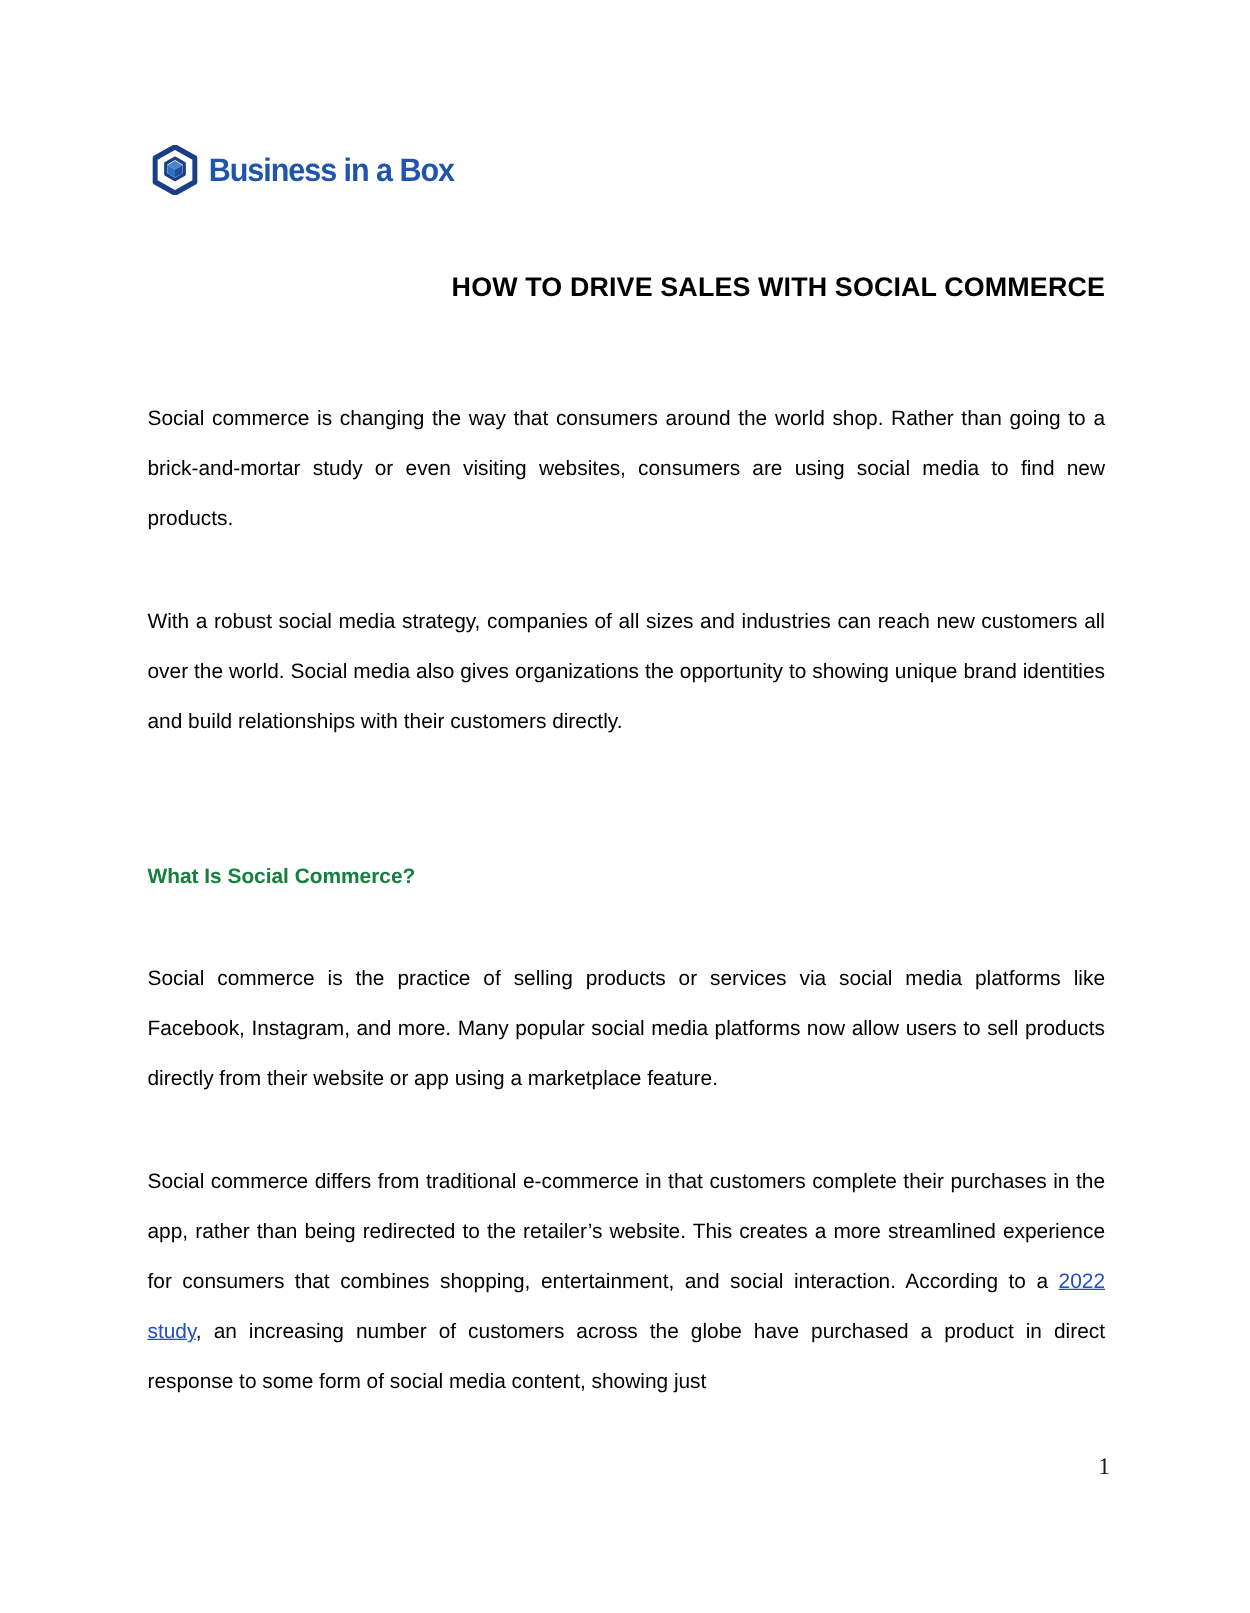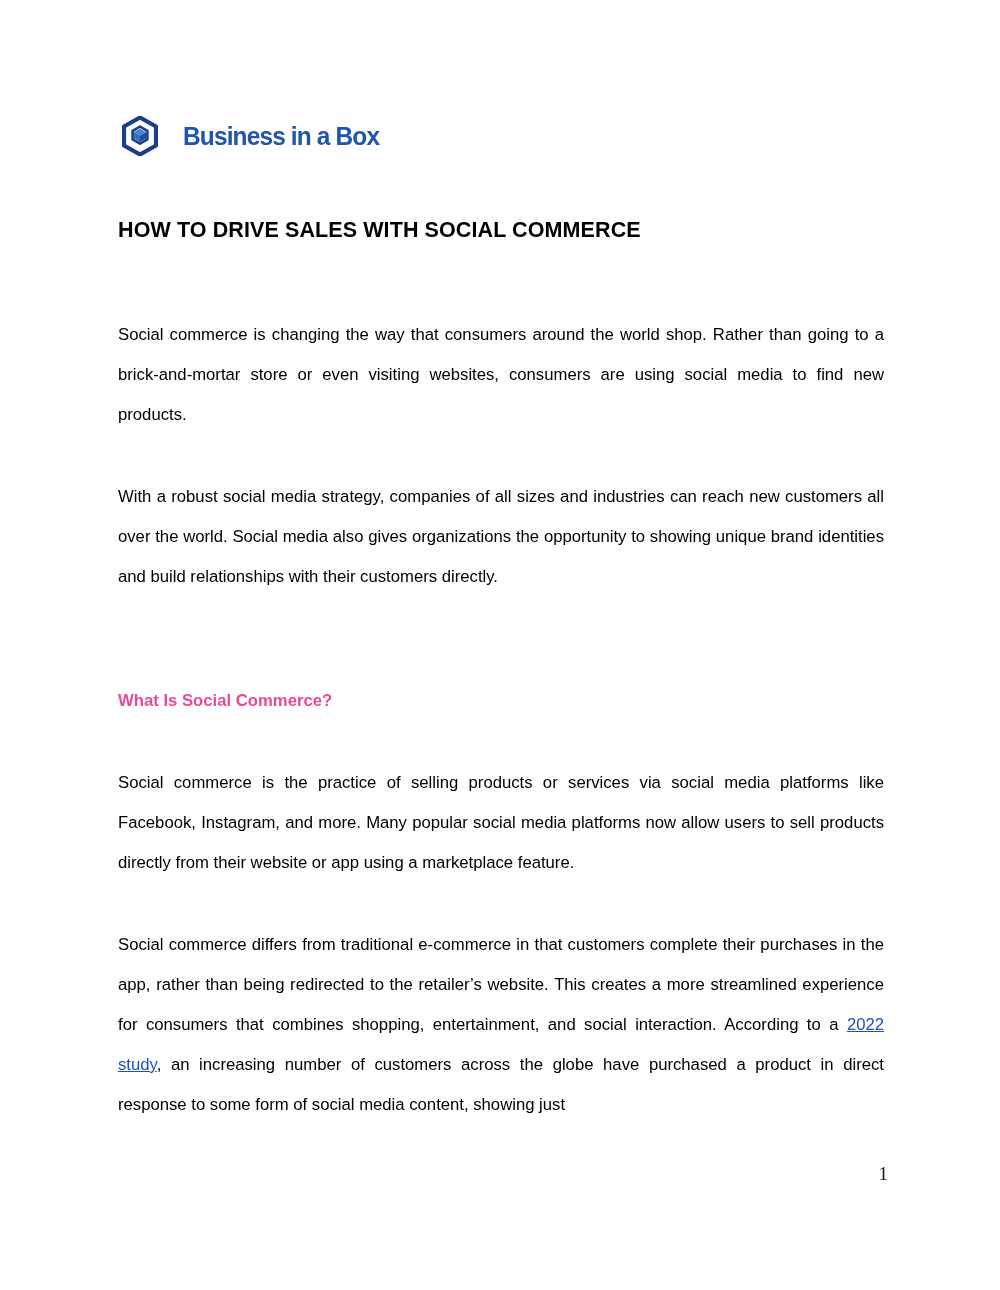--- a/index.html
+++ b/index.html
@@ -23,21 +23,21 @@
     background: #ffffff;
   }
 
   
   .logo-block {
     position: absolute;
     left: 122px;
     top: 116px;
     display: flex;
     align-items: center;
-    gap: 25px;
+    gap: 9px;
   }
   .logo-mark {
     width: 36px;
     height: 40px;
     display: block;
   }
   .logo-text {
     font-family: "Liberation Sans", sans-serif;
     font-weight: bold;
     font-size: 26px;
@@ -54,21 +54,21 @@
     position: absolute;
     left: 118px;
     top: 210px;
     width: 766px;
   }
 
   .doc-title {
     font-family: "Liberation Sans", sans-serif;
     font-weight: bold;
     font-size: 21.5px;
-    text-align: left;
+    text-align: right;
     letter-spacing: 0.1px;
     color: #000000;
     margin: 0 0 0 0;
     padding-top: 8px;
   }
 
   p.body-text {
     font-family: "Liberation Sans", sans-serif;
     font-size: 16.7px;
     line-height: 40px;
@@ -82,21 +82,21 @@
   .spacer-lg { height: 72px; }
   .spacer-md { height: 42px; }
 
   h2.section-heading {
     font-family: "Liberation Sans", sans-serif;
     font-size: 16.7px;
     font-weight: bold;
     line-height: 40px;
     margin: 0;
     text-align: left;
-    color: #ec4899;
+    color: #15803d;
   }
 
   a.inline-link {
     color: #1f4fc4;
     text-decoration: underline;
   }
 
   .page-number {
     position: absolute;
     right: 112px;
@@ -126,21 +126,21 @@
     </span>
     <span class="logo-text">Business in a Box</span>
   </div>
 
   <div class="doc">
 
     <h1 class="doc-title">HOW TO DRIVE SALES WITH SOCIAL COMMERCE</h1>
 
     <div class="spacer-lg"></div>
 
-    <p class="body-text">Social commerce is changing the way that consumers around the world shop. Rather than going to a brick-and-mortar store or even visiting websites, consumers are using social media to find new products.</p>
+    <p class="body-text">Social commerce is changing the way that consumers around the world shop. Rather than going to a brick-and-mortar study or even visiting websites, consumers are using social media to find new products.</p>
 
     <div class="spacer-md"></div>
 
     <p class="body-text">With a robust social media strategy, companies of all sizes and industries can reach new customers all over the world. Social media also gives organizations the opportunity to showing unique brand identities and build relationships with their customers directly.</p>
 
     <div class="spacer-md"></div>
 
 
     <div class="spacer-md"></div>
 

